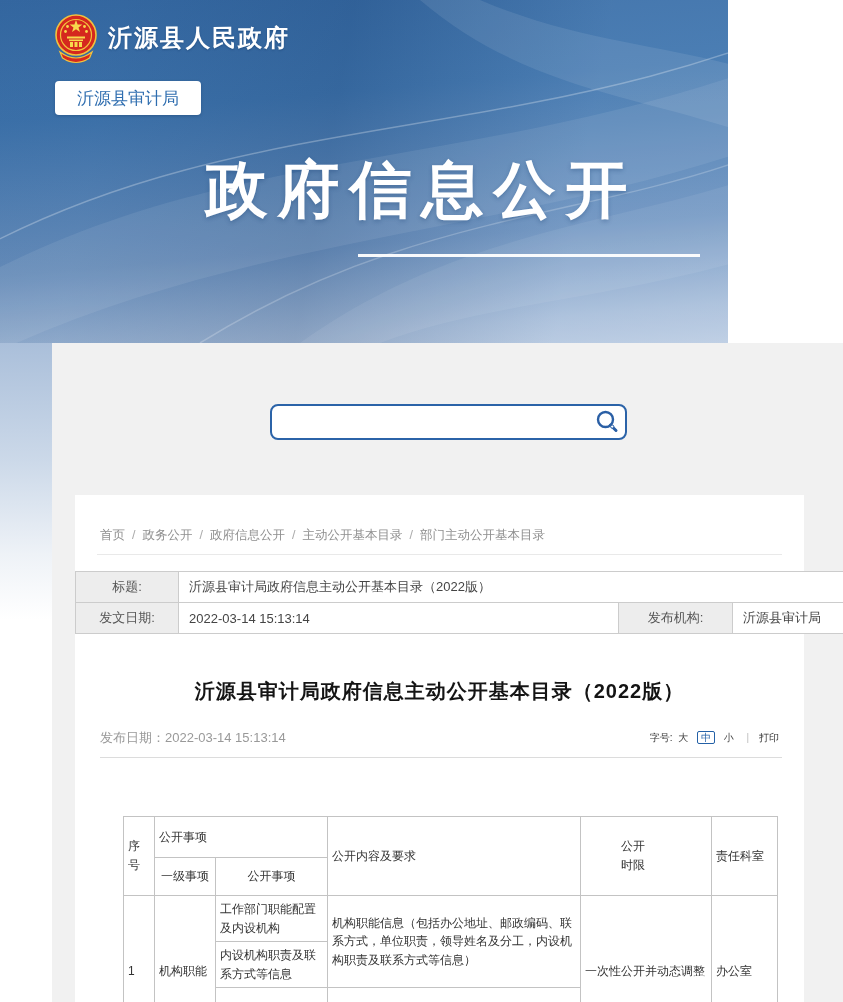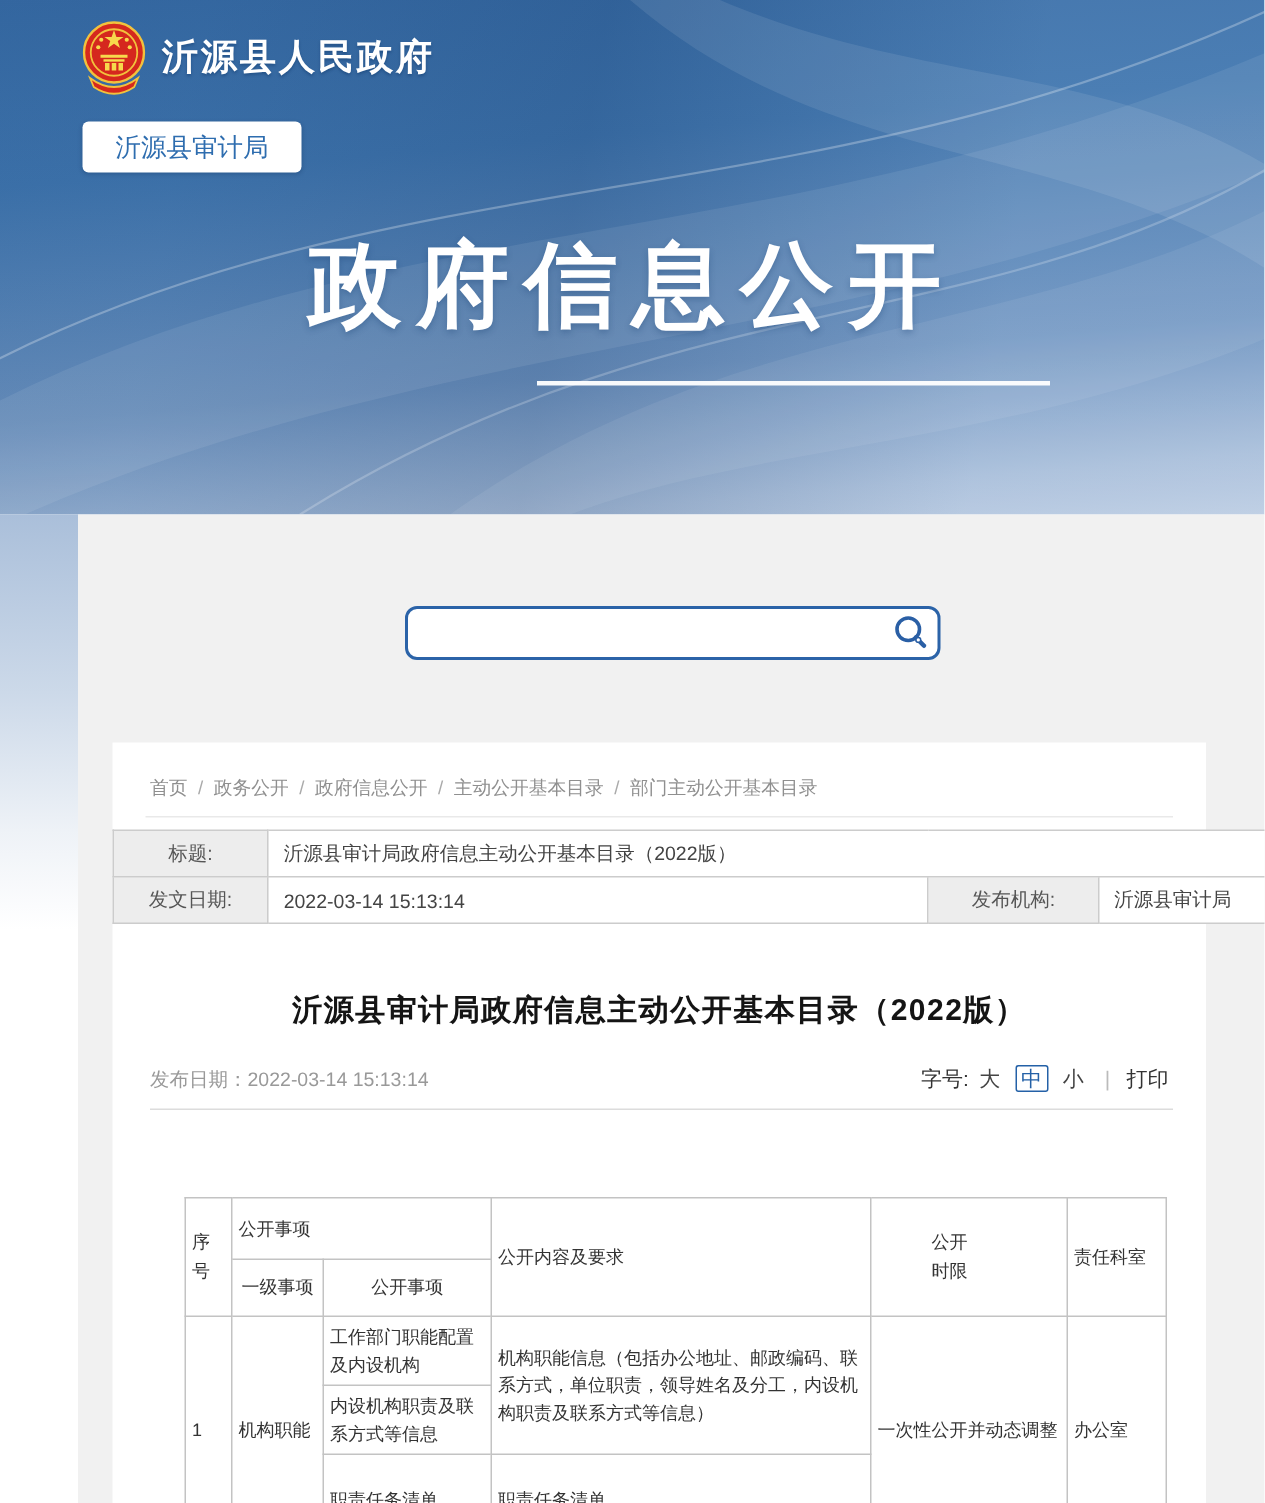--- a/index.html
+++ b/index.html
@@ -1,21 +1,21 @@
 <!DOCTYPE html>
 <html><head>
 <meta charset="utf-8">
 <style>
   * { box-sizing: border-box; margin: 0; padding: 0; }
   html,body { width:843px; height:1002px; overflow:hidden; background:#ffffff;
     font-family:"Liberation Sans","DejaVu Sans",sans-serif; }
   .page { position:relative; width:843px; height:1002px; overflow:hidden; }
 
   
-  .banner { position:absolute; left:0; top:0; width:843px; height:343px; overflow:hidden;
+  .banner { position:absolute; left:0; top:0; width:728px; height:343px; overflow:hidden;
     background:linear-gradient(175deg,#386ca6 0%,#4076af 30%,#6e94c1 68%,#a9bfdb 90%,#bccde3 100%); }
   .banner-shade { position:absolute; inset:0;
     background:linear-gradient(100deg, rgba(10,50,100,0.10) 15%, rgba(5,35,80,0.18) 45%, rgba(255,255,255,0.06) 78%); }
   .banner svg.waves { position:absolute; left:0; top:0; }
   .logo-row { position:absolute; left:55px; top:10px; display:flex; align-items:center; }
   .gov-name { color:#ffffff; font-size:24px; font-weight:bold; margin-left:11px; letter-spacing:2px;
     text-shadow:0 1px 2px rgba(0,40,90,0.35); }
   .dept-btn { position:absolute; left:55px; top:81px; height:34px; padding:0 22px;
     background:#ffffff; border:none; border-radius:4px; color:#2e6daf; font-size:17px;
     font-family:inherit; cursor:pointer; box-shadow:0 1px 3px rgba(0,30,70,0.25); }
@@ -33,37 +33,37 @@
   
   .search-box { position:absolute; left:270px; top:404px; width:357px; height:36px;
     background:#ffffff; border:2px solid #2b63a8; border-radius:8px; display:flex; align-items:center; }
   .search-input { flex:1; height:100%; border:none; outline:none; background:transparent;
     padding:0 10px; font-size:14px; font-family:inherit; color:#333; }
   .search-btn { width:36px; height:100%; border:none; background:transparent; cursor:pointer;
     display:flex; align-items:center; justify-content:center; }
 
   
   .panel { position:absolute; left:75px; top:495px; width:729px; height:507px; background:#ffffff; }
-  .breadcrumb { margin:6px 22px; padding:16px 3px 10px; border-bottom:1px solid #e9e9e9;
+  .breadcrumb { margin:16px 22px; padding:16px 3px 10px; border-bottom:1px solid #e9e9e9;
     font-size:12.5px; color:#999; }
   .breadcrumb a { color:#8f8f8f; text-decoration:none; cursor:pointer; }
   .breadcrumb .sep { color:#aaa; margin:0 7px; }
 
   table.meta { width:812px; margin:8px auto 0; border-collapse:collapse; font-size:13px; color:#444; }
   table.meta td { border:1px solid #ccc; height:31px; padding:2px 10px; background:#ffffff; }
   table.meta td.lbl { background:#ededed; text-align:center; width:89px; color:#555; }
   table.meta td.lbl2 { background:#ededed; text-align:center; width:98px; color:#555; }
   table.meta td.v1 { width:380px; }
   table.meta td.v2 { width:133px; }
 
   .article-title { margin-top:44px; text-align:center; font-size:20px; font-weight:bold;
     color:#141414; letter-spacing:1px; }
   .article-meta { display:flex; justify-content:space-between; align-items:center;
     margin:24px 25px 0 25px; font-size:13px; color:#999; }
-  .font-ctrl { color:#333; font-size:14px; }
+  .font-ctrl { color:#333; font-size:10px; }
   .font-ctrl .fz { cursor:pointer; margin:0 3px; color:#444; }
   .font-ctrl .fz.active { color:#2461a7; border:1px solid #2461a7; border-radius:2px; padding:0 3px; }
   .font-ctrl .bar { color:#bbb; margin:0 7px; }
   .font-ctrl .print { cursor:pointer; color:#333; }
   .hr2 { margin:10px 22px 0 25px; border-bottom:1px solid #dcdcdc; }
 
   
   table.catalog { margin:58px 0 0 48px; width:654px; border-collapse:collapse; table-layout:fixed;
     font-size:12px; color:#333; line-height:1.55; }
   table.catalog td { border:1px solid #c3c3c3; padding:4px 4px; vertical-align:middle;

